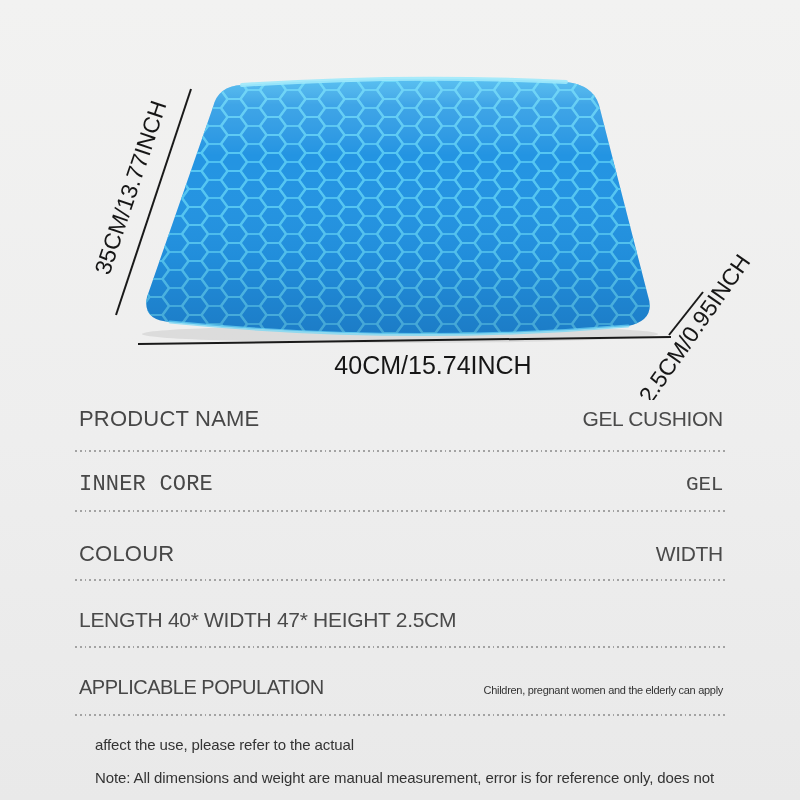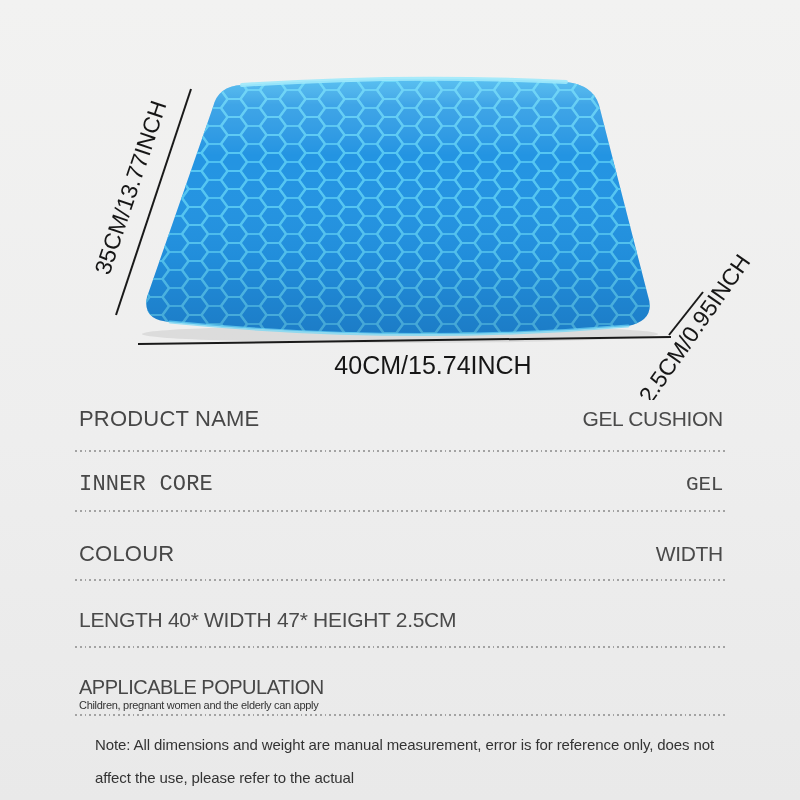--- a/index.html
+++ b/index.html
@@ -31,21 +31,21 @@
   }
   .spec-value {
     font-size: 21px;
     letter-spacing: -0.3px;
     color: #4a4a4a;
   }
   .r1 { top: 406px; }
   .r2 { top: 472px; font-family: Liberation Mono, monospace; }
   .r3 { top: 541px; }
   .r4 { top: 608px; }
-  .r5 { top: 676px; flex-direction: column; }
+  .r5 { top: 676px; }
   .r5 .spec-label { font-size: 20px; letter-spacing: -0.5px; }
   .r5 .spec-value { font-size: 11px; letter-spacing: -0.3px; color: #333333; }
 
   .dotted-divider {
     position: absolute;
     left: 75px;
     width: 653px;
     height: 2px;
     background-image: repeating-linear-gradient(to right, #a3a3a3 0 1.8px, transparent 1.8px 4.8px);
   }
@@ -140,17 +140,17 @@
   </div>
   <div class="dotted-divider d4"></div>
 
   <div class="spec-row r5">
     <span class="spec-label">APPLICABLE POPULATION</span>
     <span class="spec-value">Children, pregnant women and the elderly can apply</span>
   </div>
   <div class="dotted-divider d5"></div>
 
   <div class="note">
+    <div class="note-line">affect the use, please refer to the actual</div>
     <div class="note-line">Note: All dimensions and weight are manual measurement, error is for reference only, does not</div>
-    <div class="note-line">affect the use, please refer to the actual</div>
   </div>
 
 </div>
 
 </body></html>

